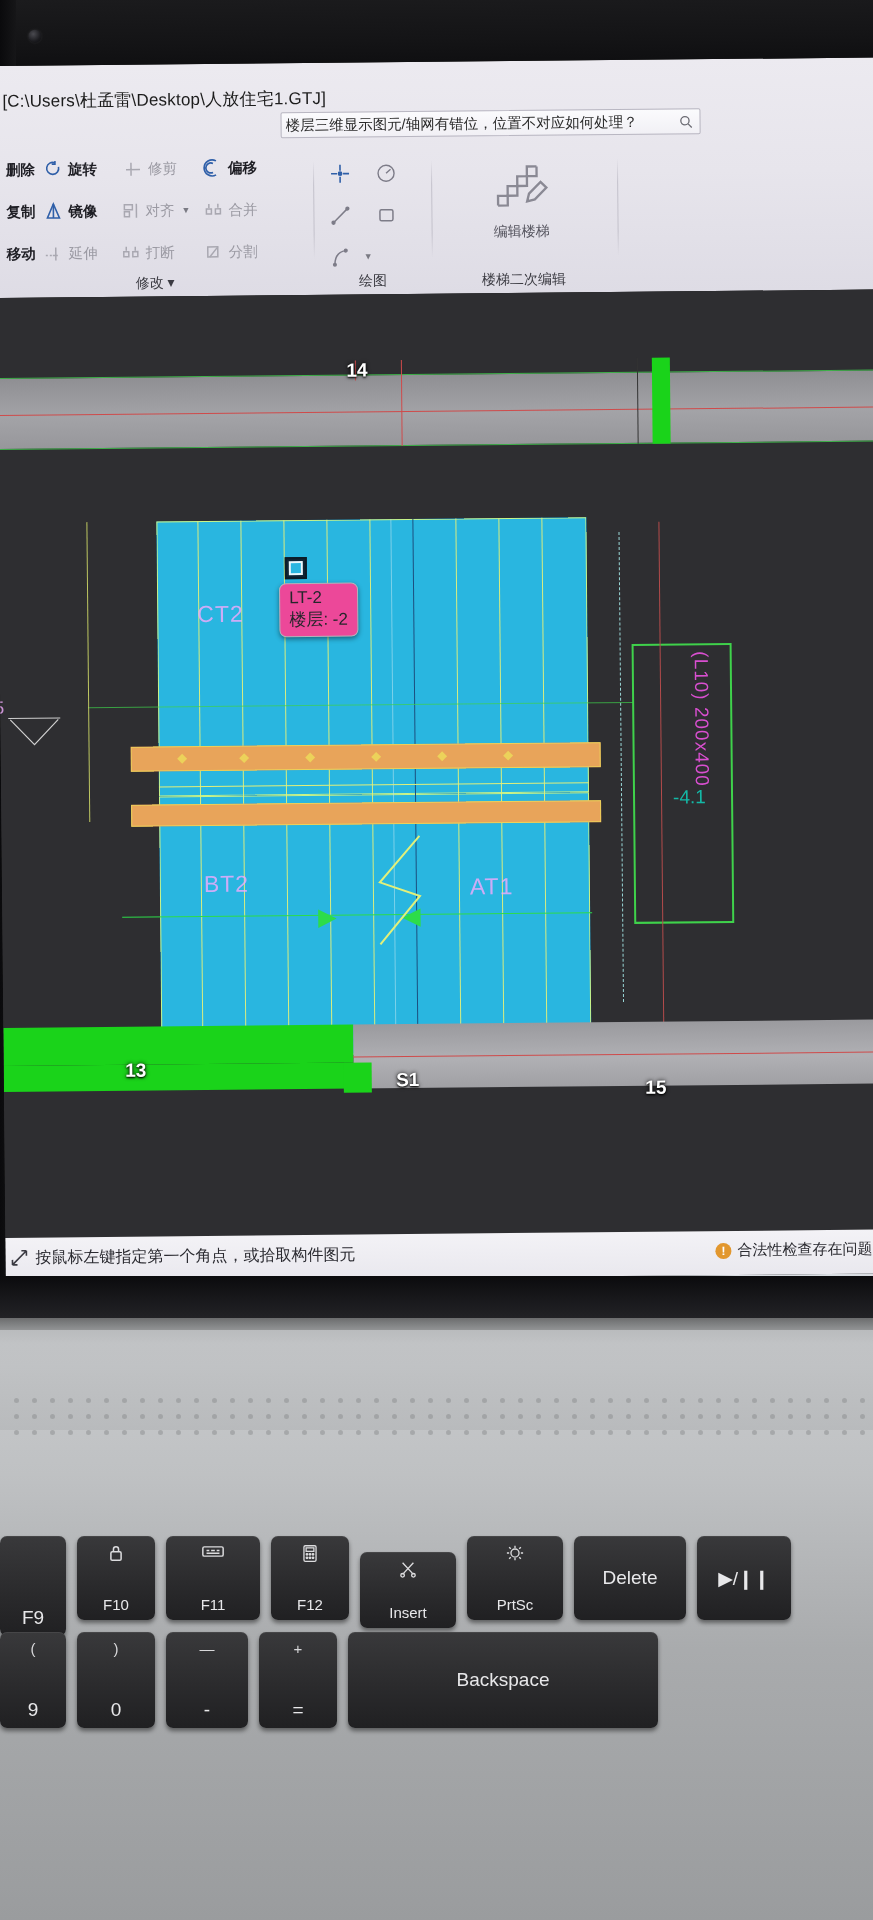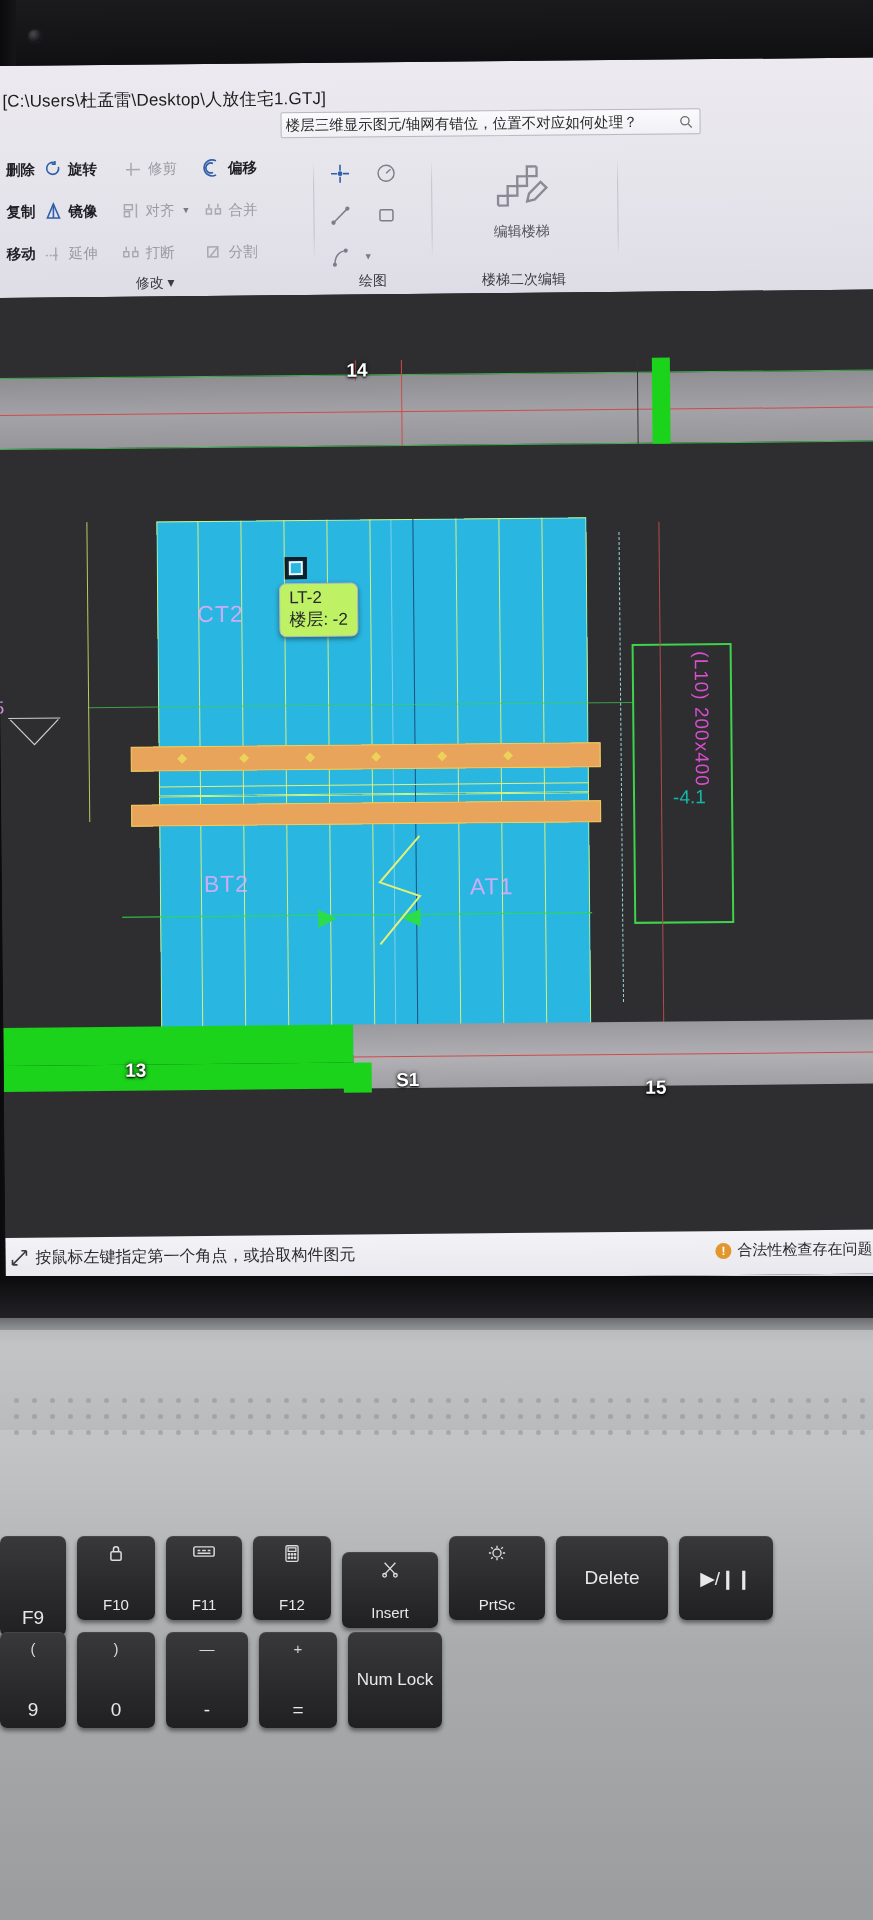--- a/index.html
+++ b/index.html
@@ -147,21 +147,21 @@
     opacity:.82; white-space:nowrap;
   }
   .magenta {
     position:absolute; color:#d94fd0; font-size:19px; white-space:nowrap;
     writing-mode:vertical-rl; letter-spacing:1px;
   }
   .dimtext { position:absolute; color:#14b8a6; font-size:19px; white-space:nowrap; }
 
   
   .tip {
-    position:absolute; background:#bef264; border:1px solid #b4b4bc;
+    position:absolute; background:#ec4899; border:1px solid #b4b4bc;
     border-radius:7px; padding:3px 9px 5px 9px; line-height:1.28;
     box-shadow:0 2px 5px rgba(0,0,0,.45);
   }
   .tip div { font-size:17px; color:#26262b; white-space:nowrap; }
   .tipmark {
     position:absolute; width:22px; height:22px; background:#0f2535;
     border:2px solid #0b1c28;
     display:flex; align-items:center; justify-content:center;
   }
   .tipmark i {
@@ -837,21 +837,21 @@
       </div>
       <div class="key" style="width:78px; height:84px;">
         <span class="ico">
           <svg viewBox="0 0 20 22" width="17" height="19" fill="none" stroke="currentColor" stroke-width="1.8">
             <rect x="4" y="9" width="12" height="10" rx="1.6"></rect>
               <path d="M7 9V6a3 3 0 0 1 6 0v3"></path>
           </svg>
         </span>
         <span class="sub">F10</span>
       </div>
-      <div class="key" style="width:76px; height:84px;">
+      <div class="key" style="width:94px; height:84px;">
         <span class="ico">
           <svg viewBox="0 0 26 16" width="24" height="15" fill="none" stroke="currentColor" stroke-width="1.6">
             <rect x="2" y="3" width="22" height="10" rx="1.6"></rect>
             <path d="M6 7h3M11 7h4M17 7h3M6 10h14"></path>
           </svg>
         </span>
         <span class="sub">F11</span>
       </div>
       <div class="key" style="width:78px; height:84px;">
         <span class="ico">
@@ -905,19 +905,19 @@
         <span class="main">0</span>
       </div>
       <div class="key" style="width:82px; height:96px;">
         <span class="tl">—</span>
         <span class="main">-</span>
       </div>
       <div class="key" style="width:78px; height:96px;">
         <span class="tl">+</span>
         <span class="main">=</span>
       </div>
-      <div class="key keycap-center" style="width:94px; height:96px; flex-direction:column; line-height:1.25;">
-        <span class="main" style="font-size:17px; text-align:center;">Num Lock</span>
+      <div class="key keycap-center" style="width:310px; height:96px;">
+        <span class="main">Backspace</span>
       </div>
     </div>
   </div>
 
 </div>
 
 </body></html>

